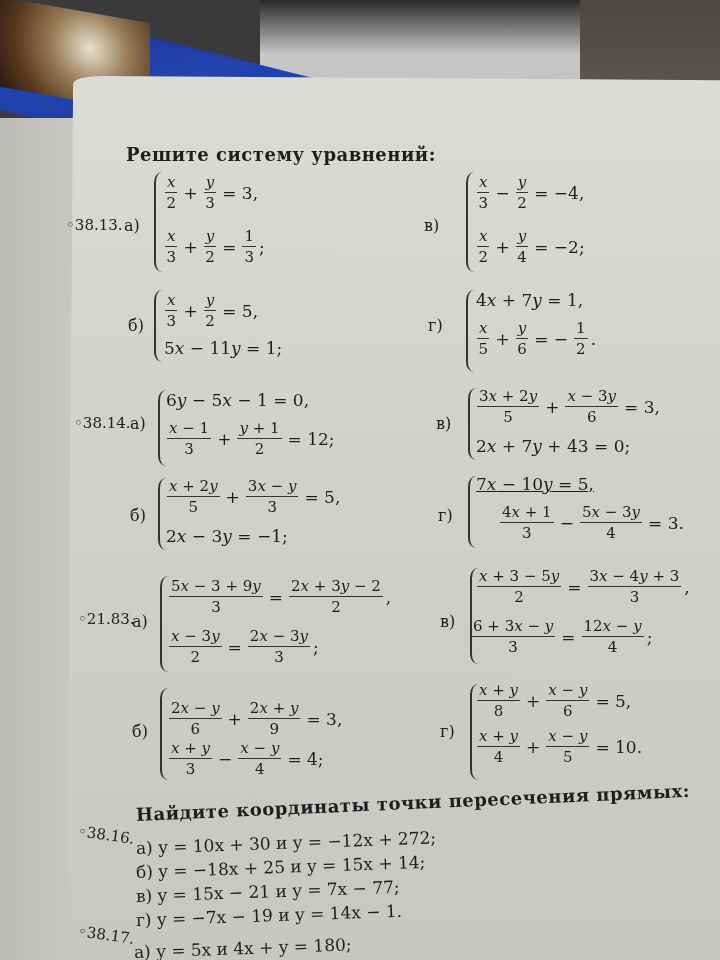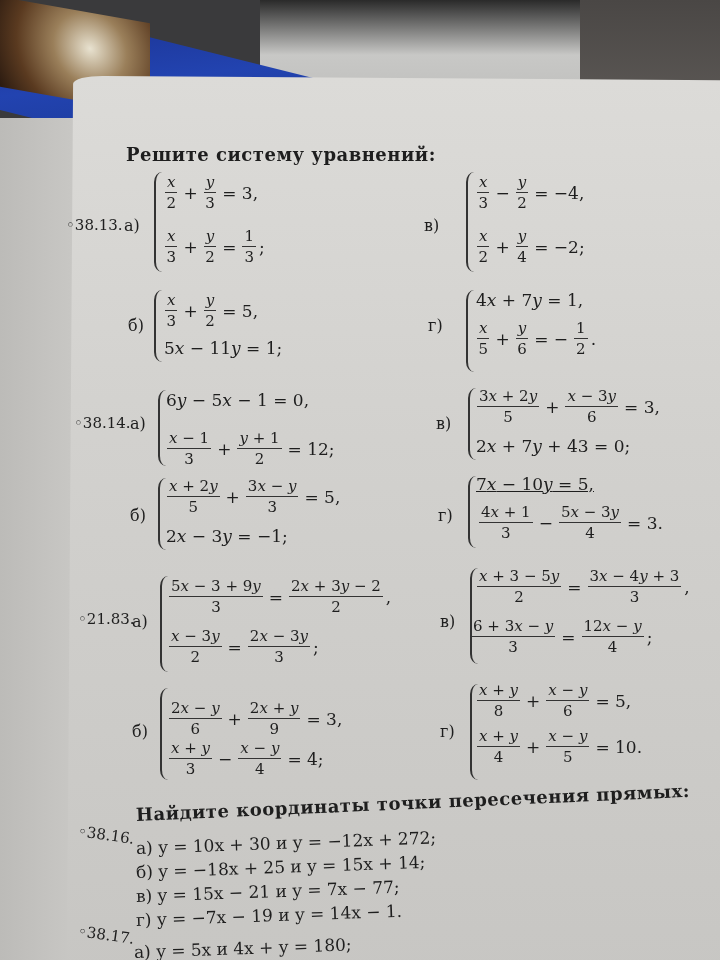--- a/index.html
+++ b/index.html
@@ -161,21 +161,21 @@
       <span class="n">1</span>
       <span class="d">2</span>
     </span>
     <span>.</span>
 </div>
 
 <div class="abs num" style="left:74px; top:414px;text-align:right;">◦38.14.</div>
 <div class="abs lbl" style="left:130px; top:414px;">а)</div>
 <div class="brace" style="left:158px; top:390px; height:76px;"></div>
 <div class="line" style="left:166px; top:390px;">6<i>y</i> − 5<i>x</i> − 1 = 0,</div>
-<div class="eq" style="left:164px; top:428px;">
+<div class="eq" style="left:164px; top:418px;">
   <span class="frac">
       <span class="n"><i>x</i> − 1</span>
       <span class="d">3</span>
     </span>
     <span class="op">+</span>
   <span class="frac">
       <span class="n"><i>y</i> + 1</span>
       <span class="d">2</span>
     </span>
     <span class="op">= 12;</span>
@@ -209,21 +209,21 @@
       <span class="n">3<i>x</i> − <i>y</i></span>
       <span class="d">3</span>
     </span>
     <span class="op">= 5,</span>
 </div>
 <div class="line" style="left:166px; top:526px;">2<i>x</i> − 3<i>y</i> = −1;</div>
 
 <div class="abs lbl" style="left:438px; top:506px;">г)</div>
 <div class="brace" style="left:468px; top:476px; height:72px;"></div>
 <div class="line" style="left:476px; top:474px;text-decoration:underline;">7<i>x</i> − 10<i>y</i> = 5,</div>
-<div class="eq" style="left:476px; top:502px;text-align:right;">
+<div class="eq" style="left:497px; top:502px;text-align:right;">
   <span class="frac">
       <span class="n">4<i>x</i> + 1</span>
       <span class="d">3</span>
     </span>
     <span class="op">−</span>
   <span class="frac">
       <span class="n">5<i>x</i> − 3<i>y</i></span>
       <span class="d">4</span>
     </span>
     <span class="op">= 3.</span>

